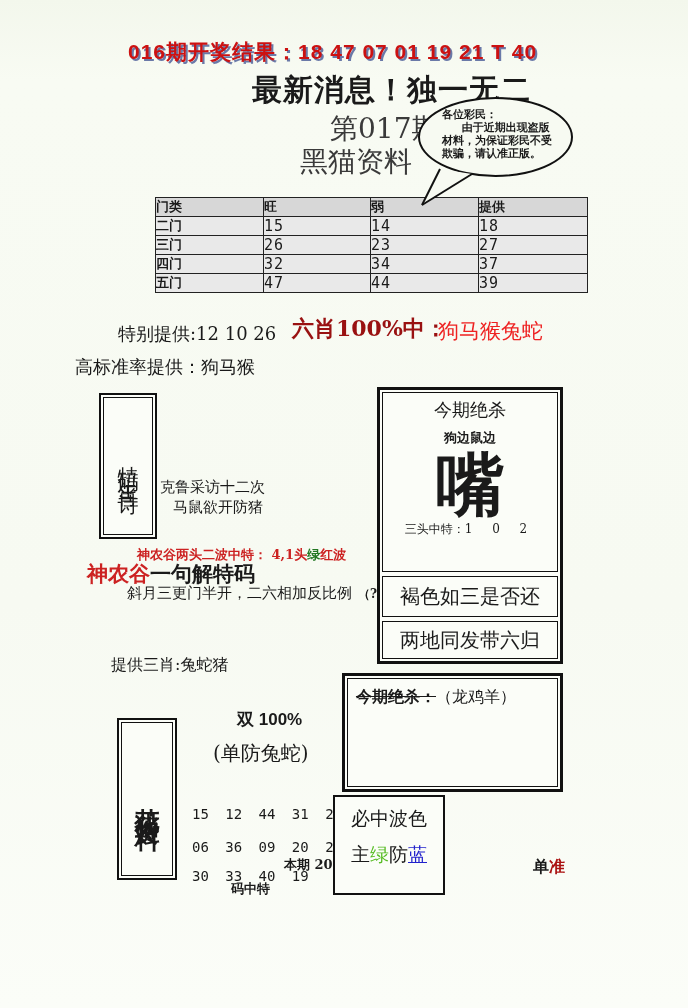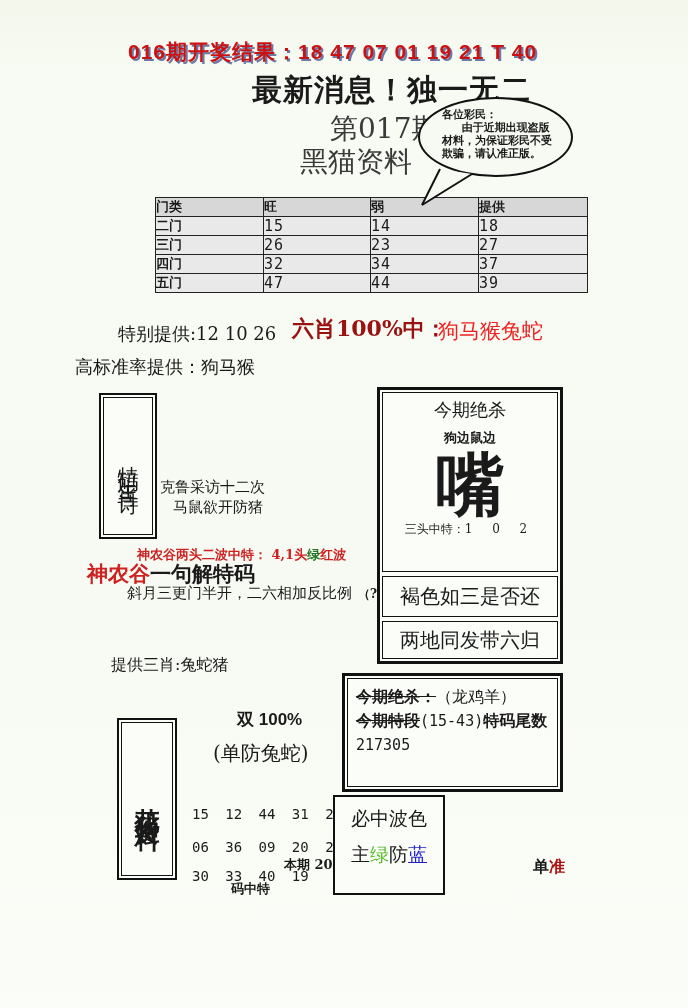--- a/index.html
+++ b/index.html
@@ -201,21 +201,20 @@
         <span>褐色如三是否还</span>
       </div>
     <div class="rsec rsec3">
         <span>两地同发带六归</span>
       </div>
   </div>
 
   <div class="abs kill-box">
     <div class="kill-inner">
       <div><span class="strike">今期绝杀：</span><span>（龙鸡羊）</span></div>
-      <div><span class="strike">今期特段</span><span class="kill-range">(15-43)</span><span class="kill-tail-label">特码尾数</span><span class="kill-tail-value">217305</span></div>
     </div>
   </div>
 
   <div class="abs double100">双 100%</div>
   <div class="abs single-guard">(单防兔蛇)</div>
 
   <div class="abs dbox huamao-box">
     <div class="dbox-inner">
       <span class="vtext">花猫资料</span>
     </div>

